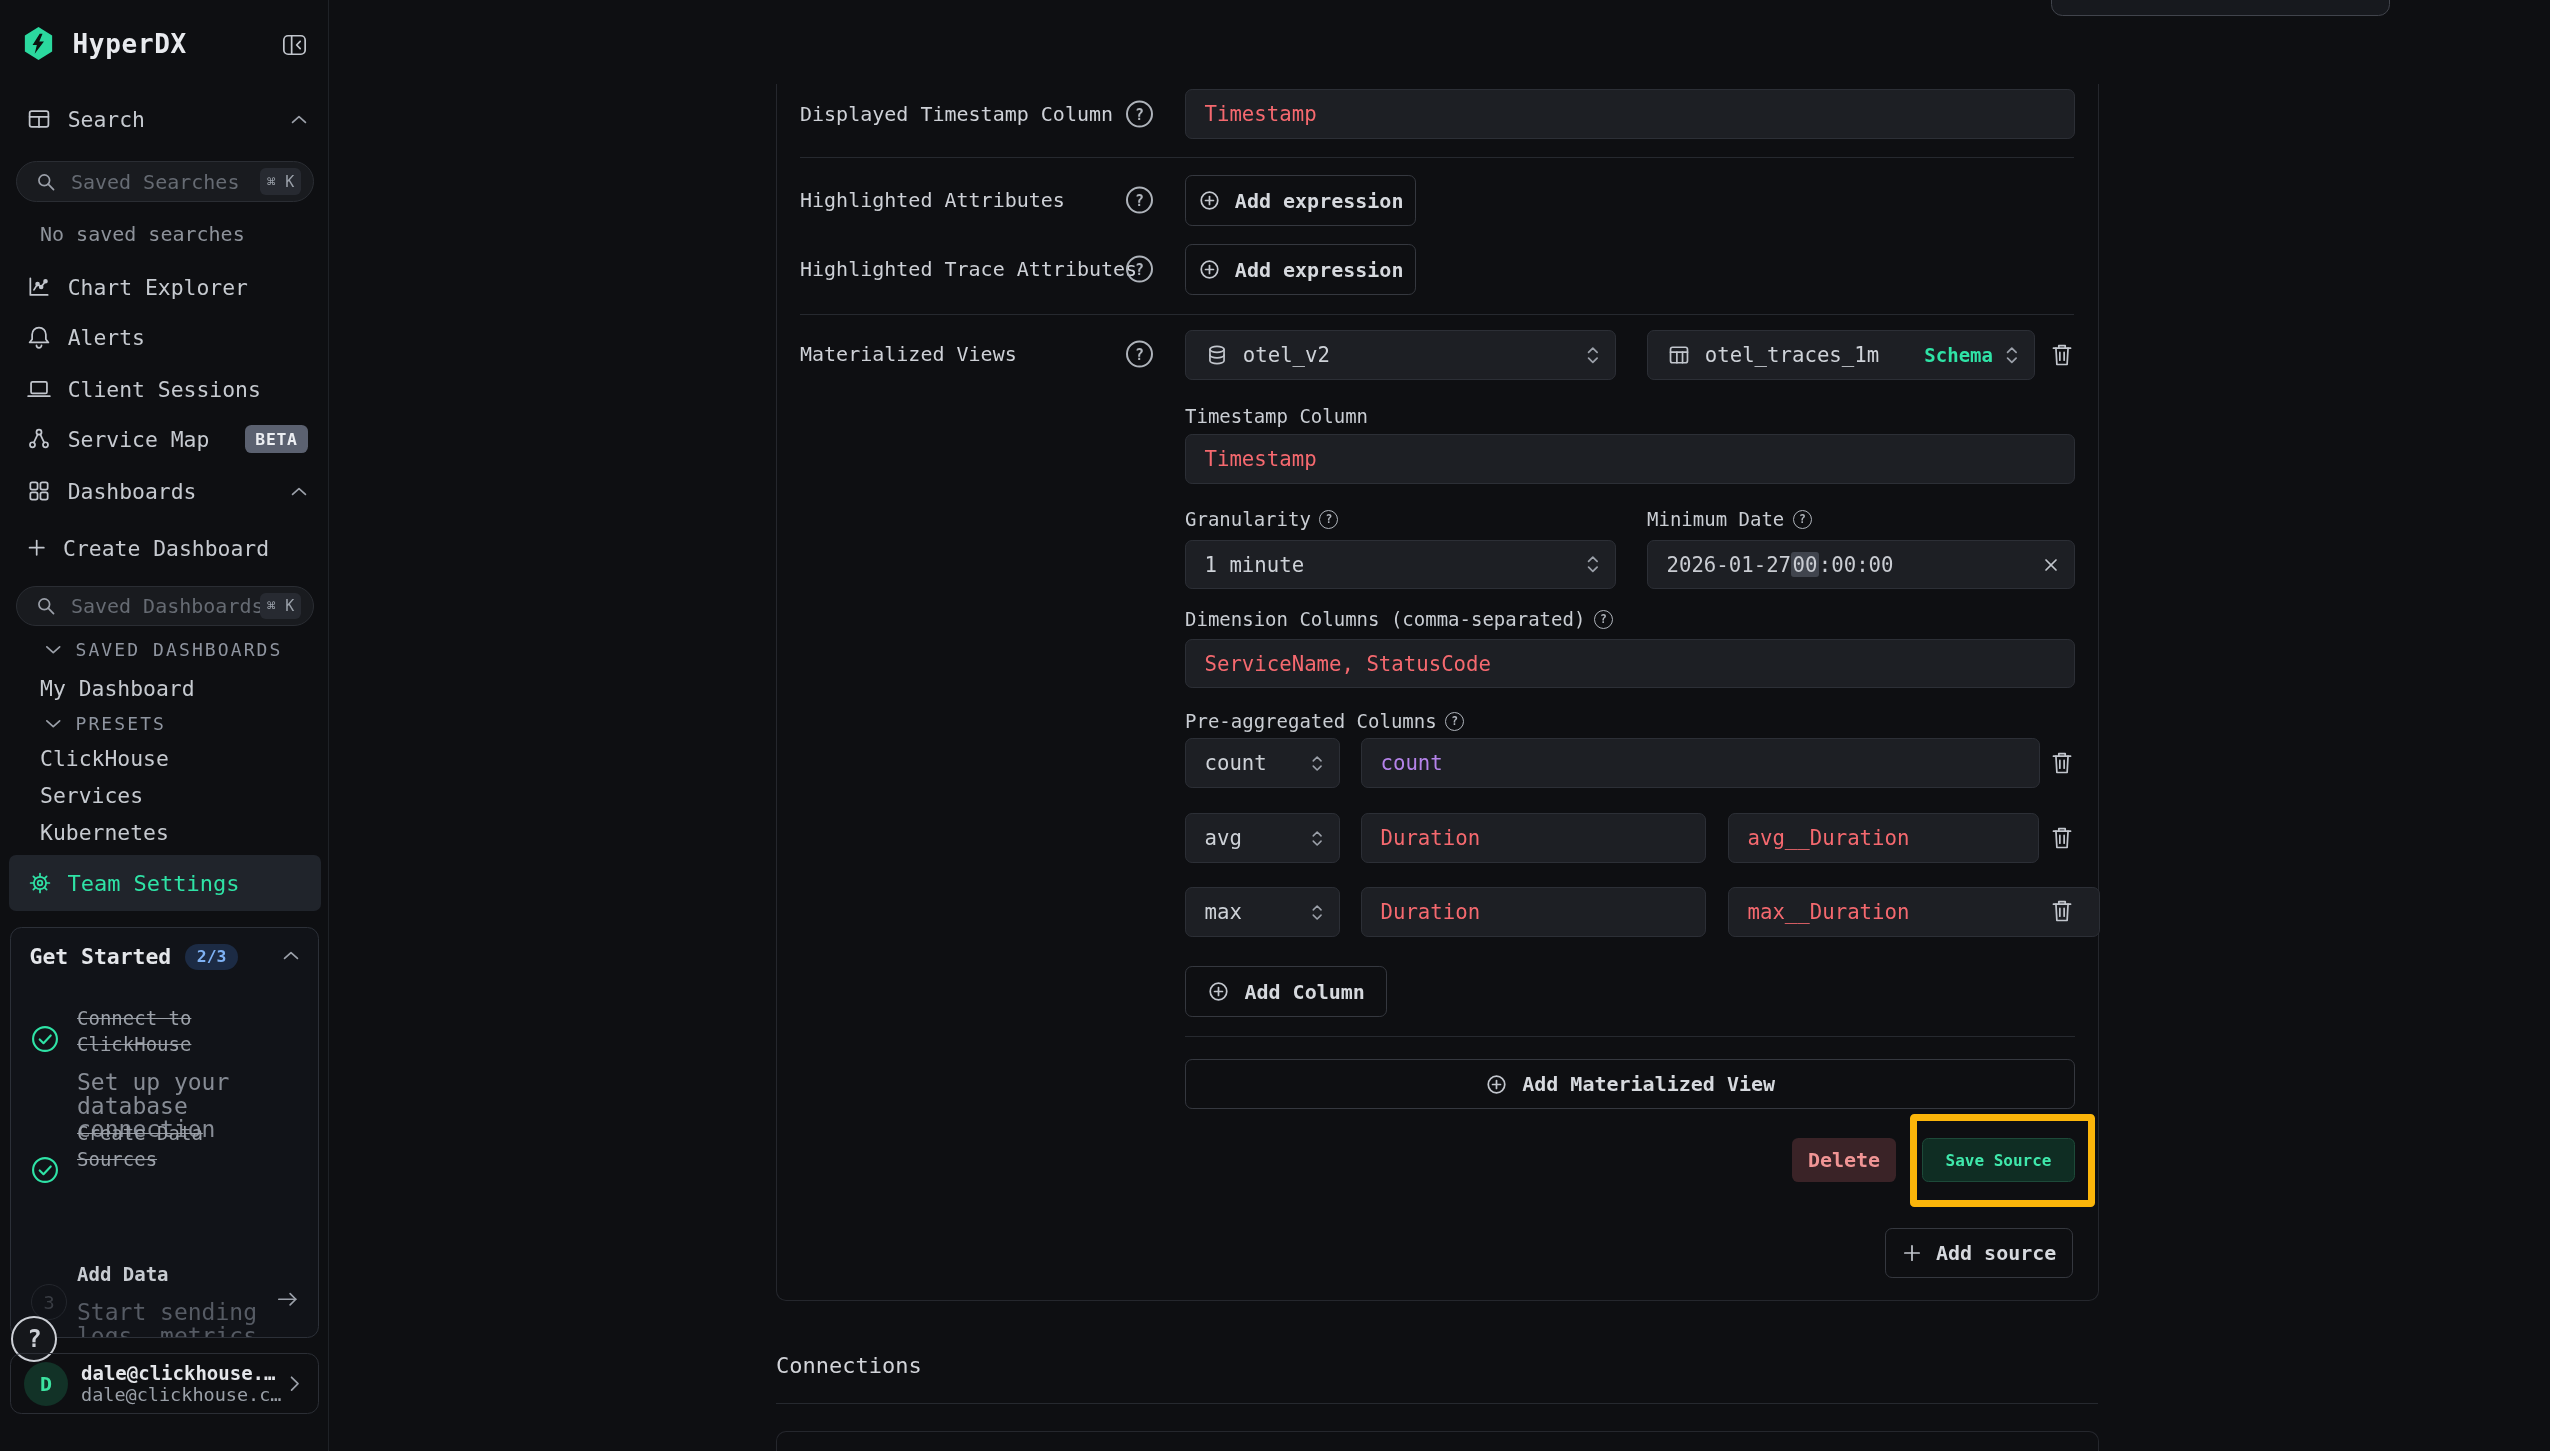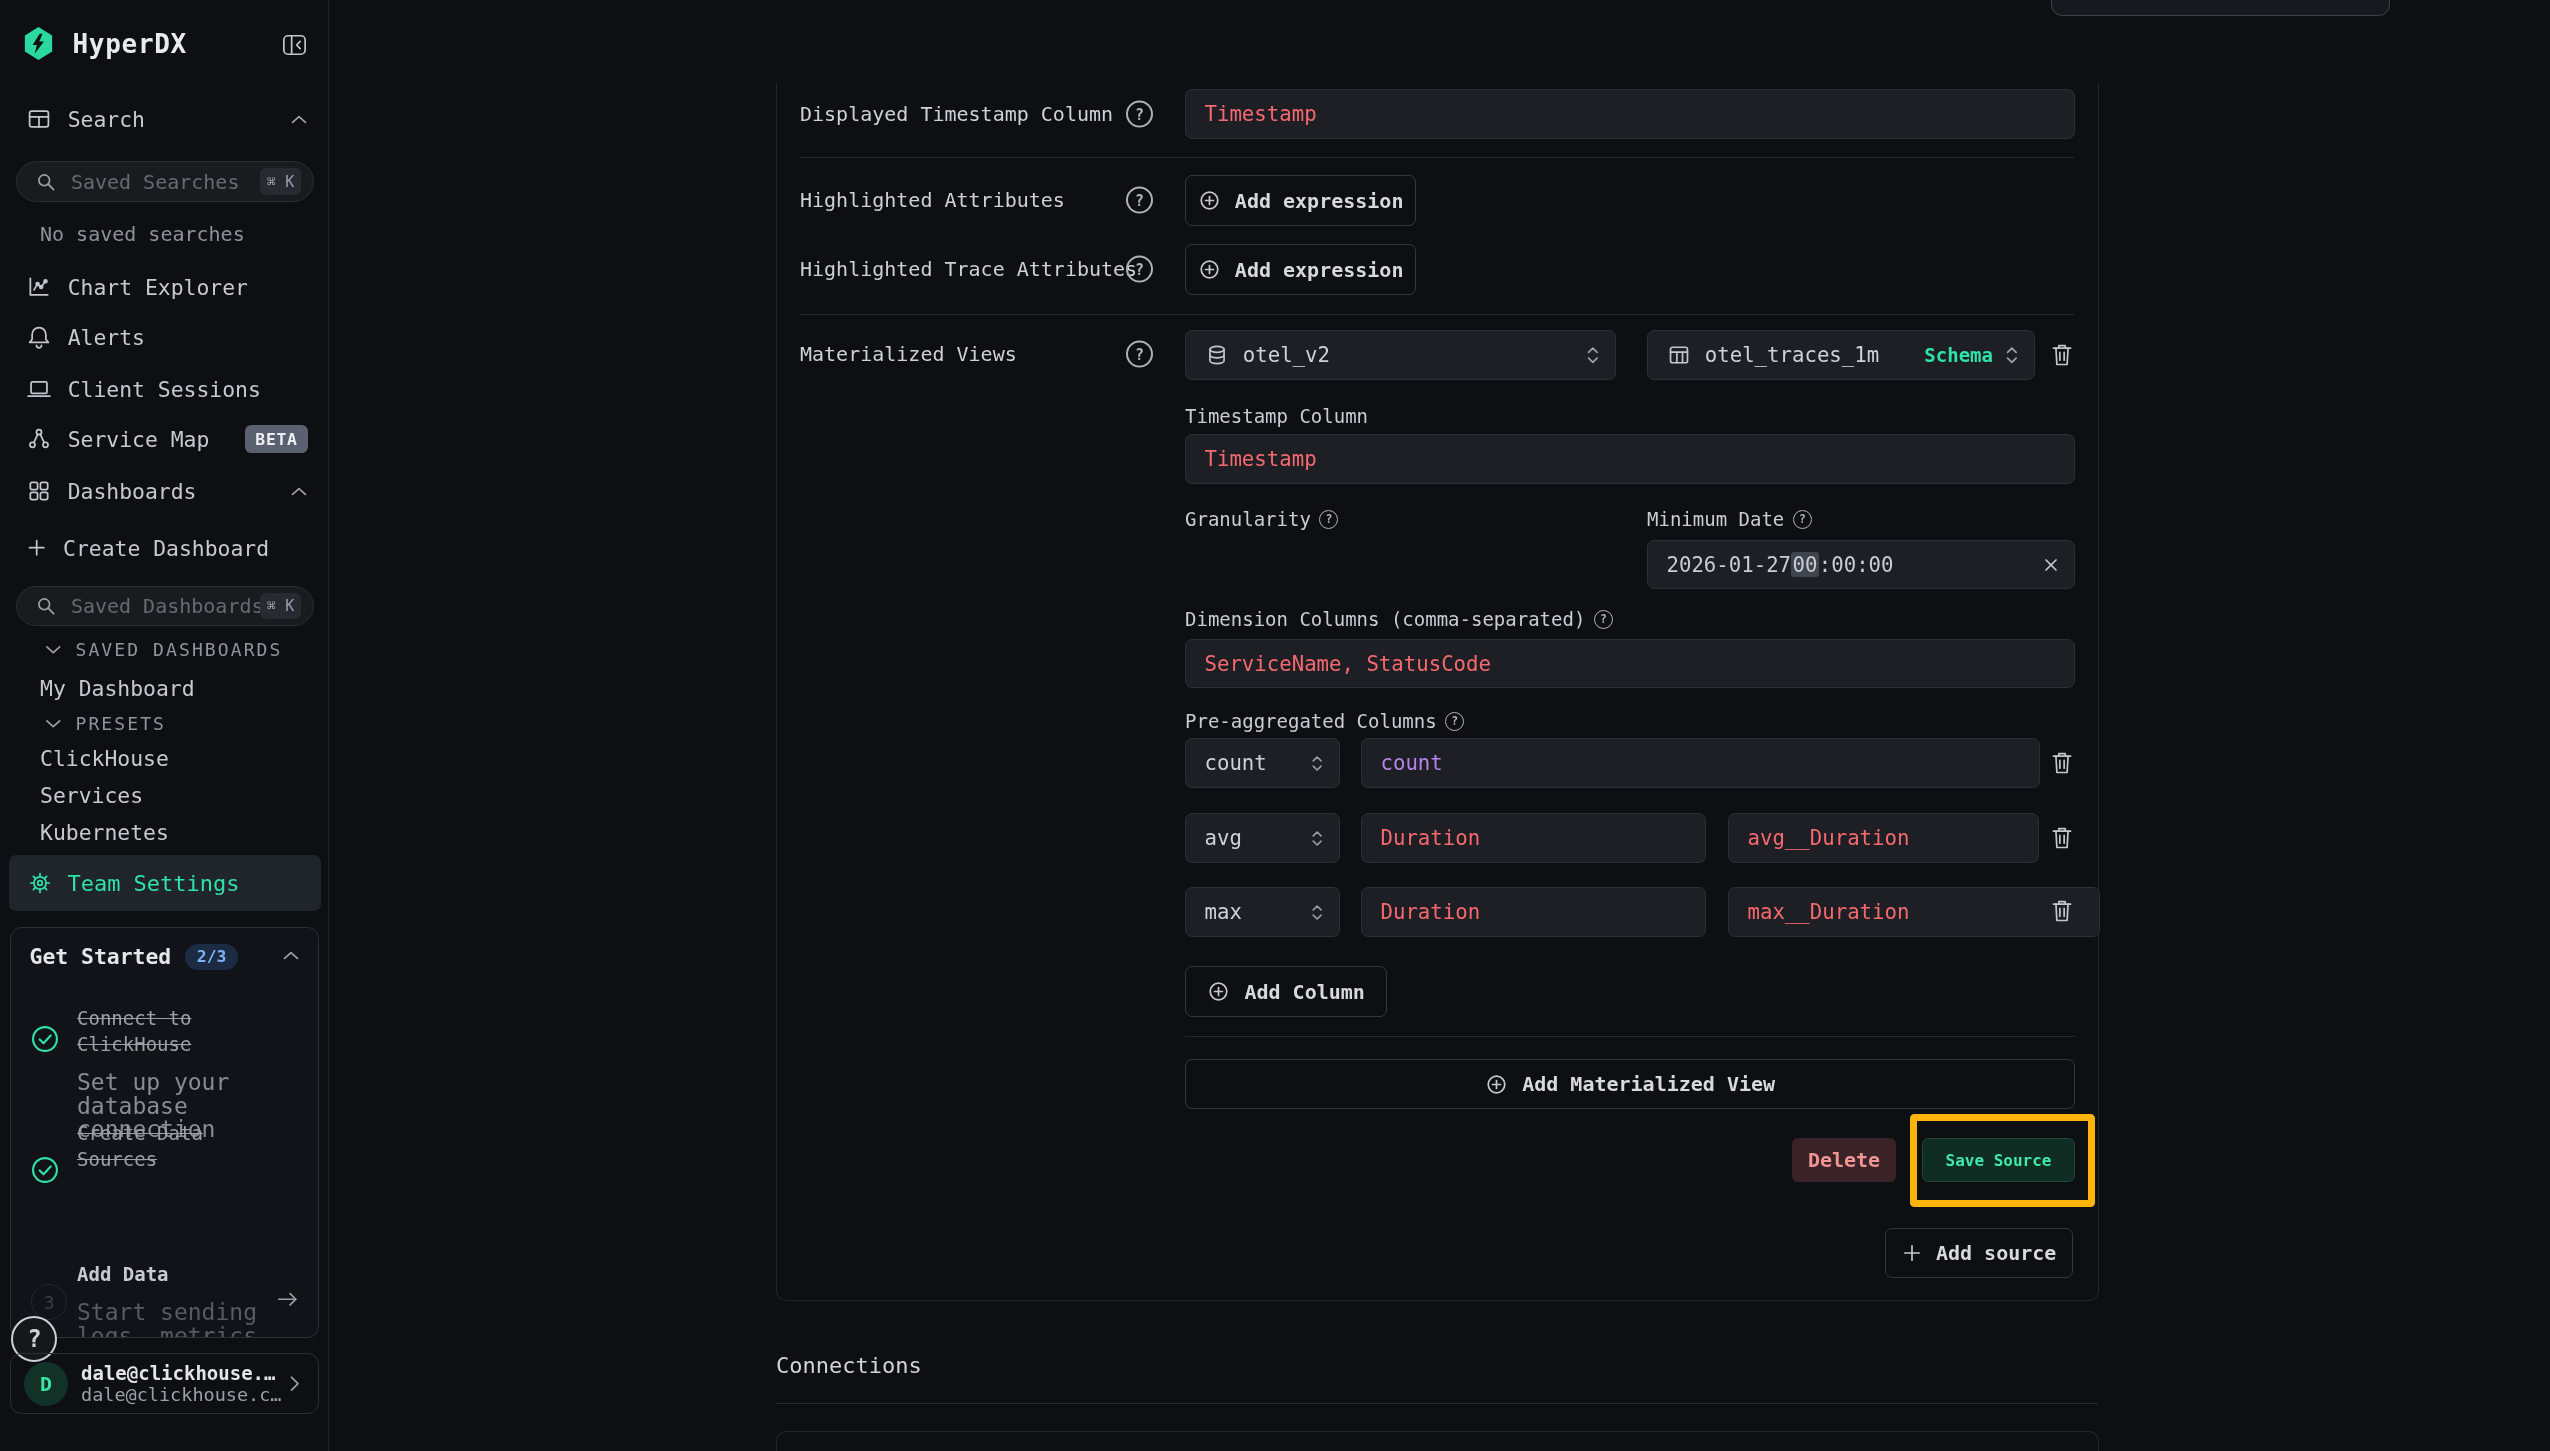--- a/index.html
+++ b/index.html
@@ -438,20 +438,29 @@
       <span>Timestamp</span>
     </div>
 
     <div class="sub-label" style="top:435px">
       <span>Granularity</span><span class="qmark-s">?</span>
     </div>
     <div class="sub-label" style="top:435px;left:870px">
       <span>Minimum Date</span><span class="qmark-s">?</span>
     </div>
 
+    <div class="select" style="top:456px;left:408px;width:431px;height:49px">
+      <span>1 minute</span>
+      <span class="updown">
+        <svg class="ic ic-dim" width="15.7" height="18.5" viewBox="0 0 22 26">
+            <path d="M5 9 l6 -6 l6 6"></path>
+            <path d="M5 17 l6 6 l6 -6"></path>
+          </svg>
+      </span>
+    </div>
 
     <div class="input gray" style="top:456px;left:870px;width:428px;height:49px">
       <span>2026-01-27 </span>
         <span class="seg-hi">00</span>
         <span>:00:00</span>
       <span class="clear-x">
         <svg class="ic" width="20" height="20" viewBox="0 0 28 28">
             <line x1="7" y1="7" x2="21" y2="21"></line>
             <line x1="21" y1="7" x2="7" y2="21"></line>
           </svg>

